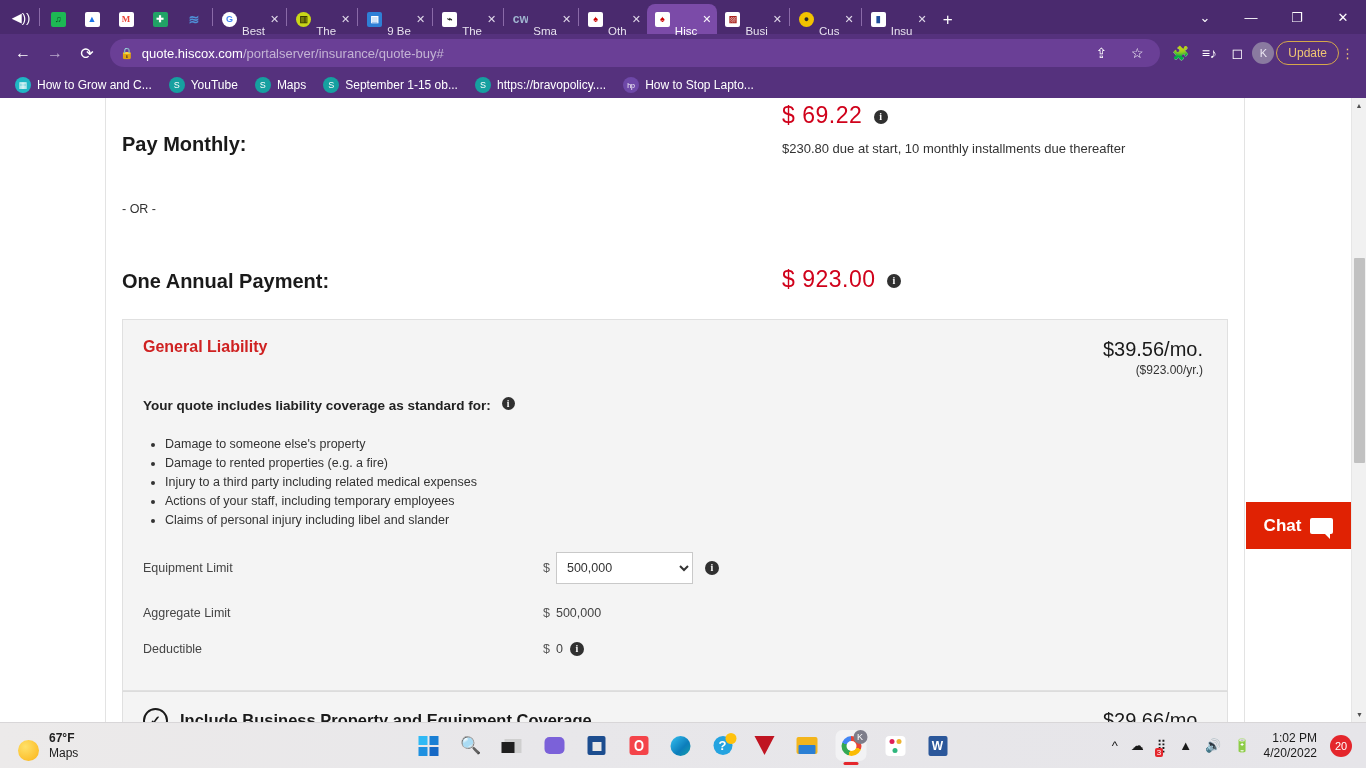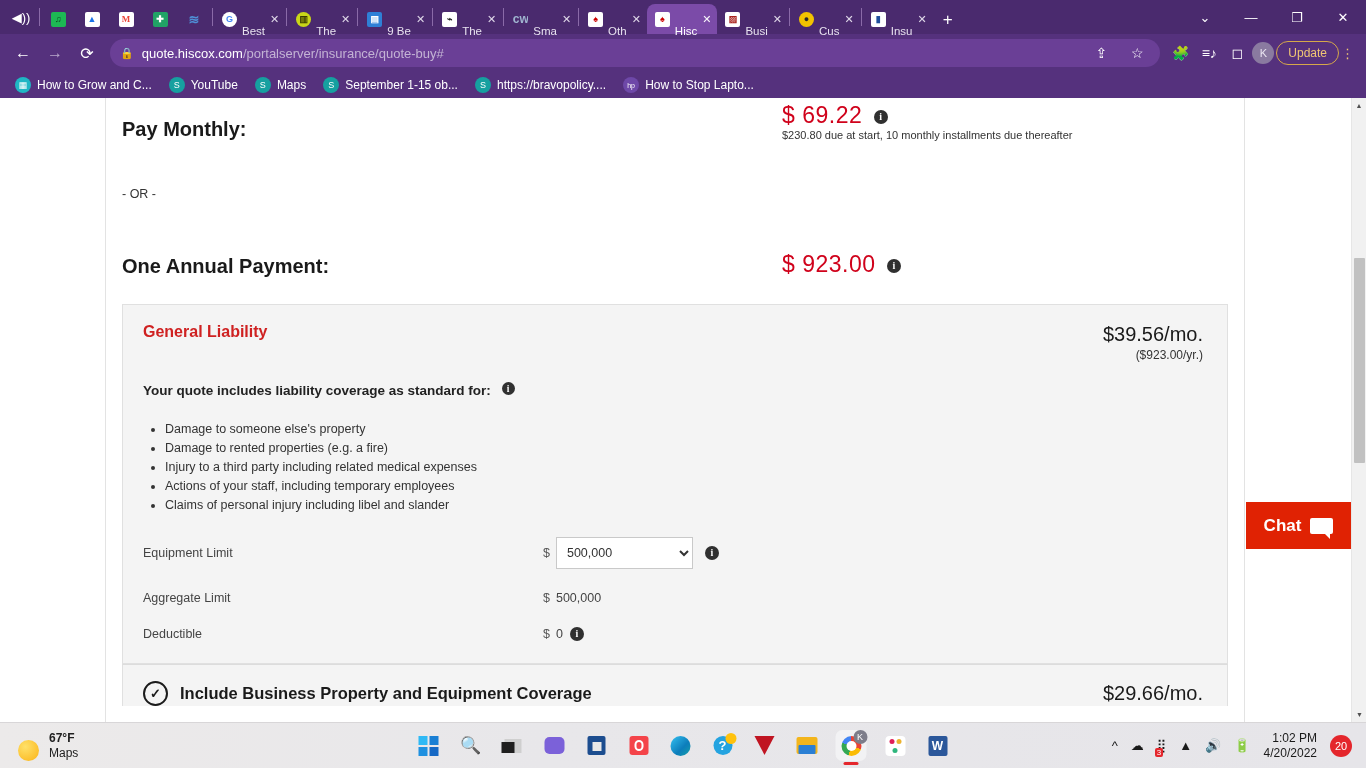--- a/index.html
+++ b/index.html
@@ -98,35 +98,35 @@
   .content-rail {
     position: absolute; left: 105px; top: 0; width: 1140px; height: 624px;
     border-left: 1px solid #e3e3e3; border-right: 1px solid #e3e3e3;
     background: #ffffff;
   }
   .inner { padding: 0 16px; }
 
   .pay-row { display: flex; align-items: flex-end; padding-top: 4px; }
   .pay-label { font-size: 20px; font-weight: bold; color: #1a1a1a; flex: 0 0 660px; }
   .pay-amount { font-size: 23px; color: #d0021b; font-weight: normal; letter-spacing: .5px; }
-  .pay-sub { font-size: 11px; color: #333; }
+  .pay-sub { font-size: 13px; color: #333; margin-top: 12px; }
   .or-text { font-size: 12.5px; color:#333; margin-top: 46px; }
   .annual-row { margin-top: 46px; }
 
   .info {
     display: inline-flex; width: 14px; height: 14px; border-radius: 50%;
     background: #303030; color:#fff; font-size: 10px; font-weight: bold;
     align-items: center; justify-content: center; vertical-align: 3px;
     margin-left: 7px; font-family: "Liberation Serif", serif;
   }
   .info.sm { width: 13px; height: 13px; font-size: 9.5px; }
 
   .card {
     margin-top: 26px; background: #f4f4f4; border: 1px solid #e0e0e0;
-    padding: 18px 24px 22px 20px; position: relative;
+    padding: 18px 24px 34px 20px; position: relative;
   }
   .card-head { display: flex; align-items: flex-start; }
   .card-title { font-size: 16px; font-weight: bold; color: #cf2121; }
   .card-price-wrap { margin-left: auto; text-align: right; }
   .card-price { font-size: 20px; color: #1a1a1a; }
   .card-price-sub { font-size: 12px; color: #333; margin-top: 2px; }
   .card-sub { font-size: 13.5px; font-weight: bold; color: #222; margin-top: 20px; }
   ul.cover-list { margin: 22px 0 0 22px; }
   ul.cover-list li { font-size: 12.5px; color: #333; line-height: 19px; }
 

